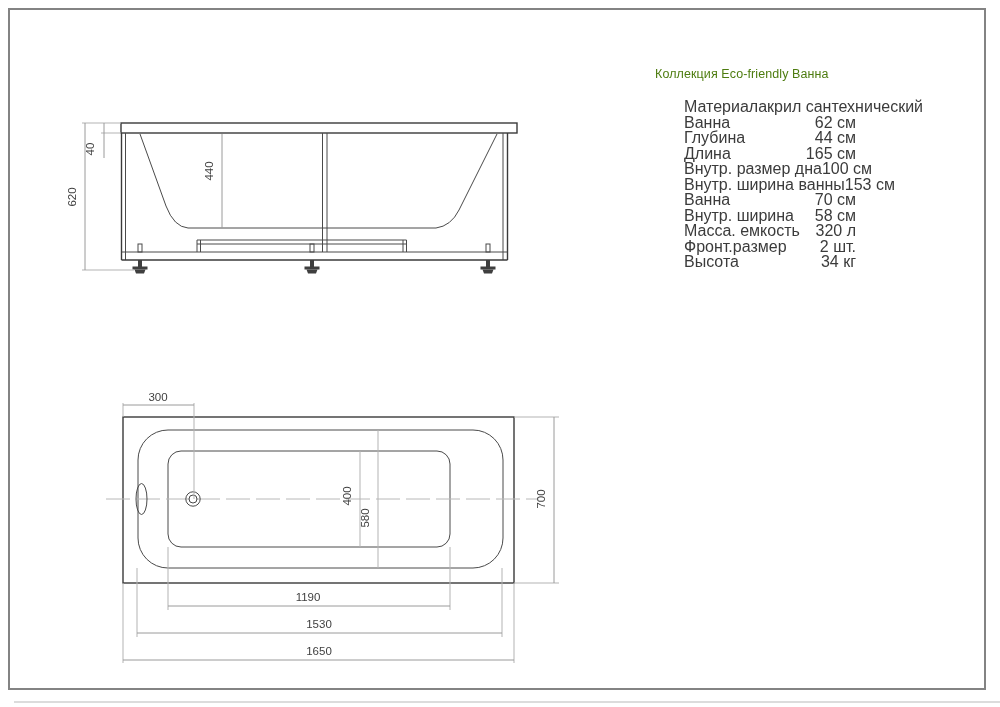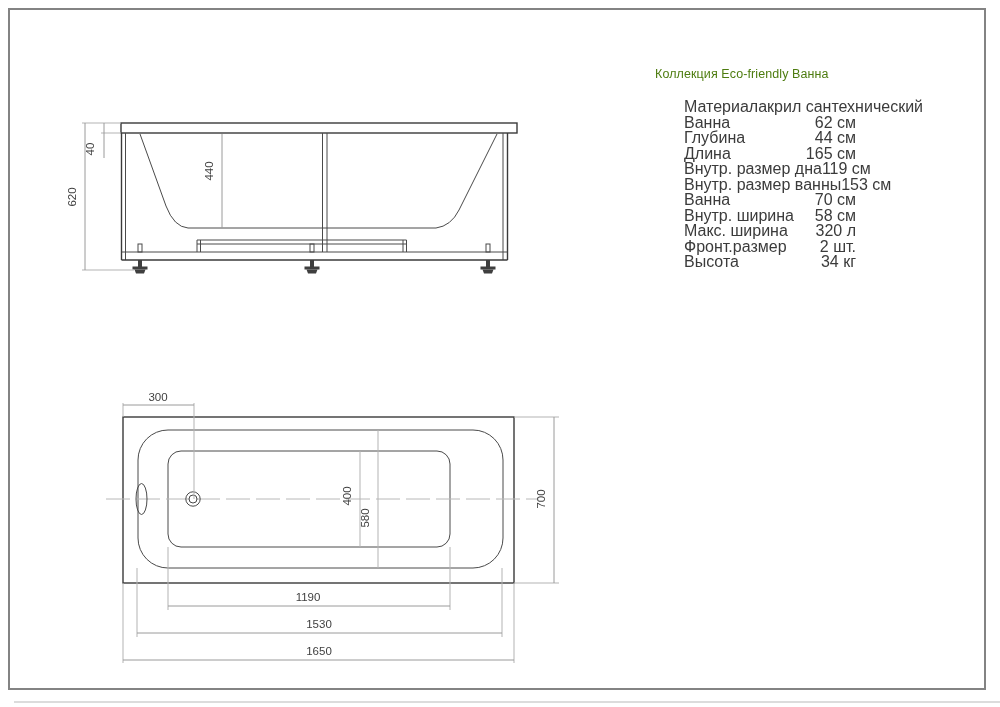--- a/index.html
+++ b/index.html
@@ -188,36 +188,36 @@
     <div class="spec-row">
       <span class="spec-label">Глубина</span>
       <span class="spec-value">44 см</span>
     </div>
     <div class="spec-row">
       <span class="spec-label">Длина</span>
       <span class="spec-value">165 см</span>
     </div>
     <div class="spec-row">
       <span class="spec-label">Внутр. размер дна</span>
-      <span class="spec-value">119 см</span>
-    </div>
-    <div class="spec-row">
-      <span class="spec-label">Внутр. размер ванны</span>
+      <span class="spec-value">100 см</span>
+    </div>
+    <div class="spec-row">
+      <span class="spec-label">Внутр. ширина ванны</span>
       <span class="spec-value">153 см</span>
     </div>
     <div class="spec-row">
       <span class="spec-label">Ванна</span>
       <span class="spec-value">70 см</span>
     </div>
     <div class="spec-row">
       <span class="spec-label">Внутр. ширина</span>
       <span class="spec-value">58 см</span>
     </div>
     <div class="spec-row">
-      <span class="spec-label">Макс. ширина</span>
+      <span class="spec-label">Масса. емкость</span>
       <span class="spec-value">320 л</span>
     </div>
     <div class="spec-row">
       <span class="spec-label">Фронт.размер</span>
       <span class="spec-value">2 шт.</span>
     </div>
     <div class="spec-row">
       <span class="spec-label">Высота</span>
       <span class="spec-value">34 кг</span>
     </div>

